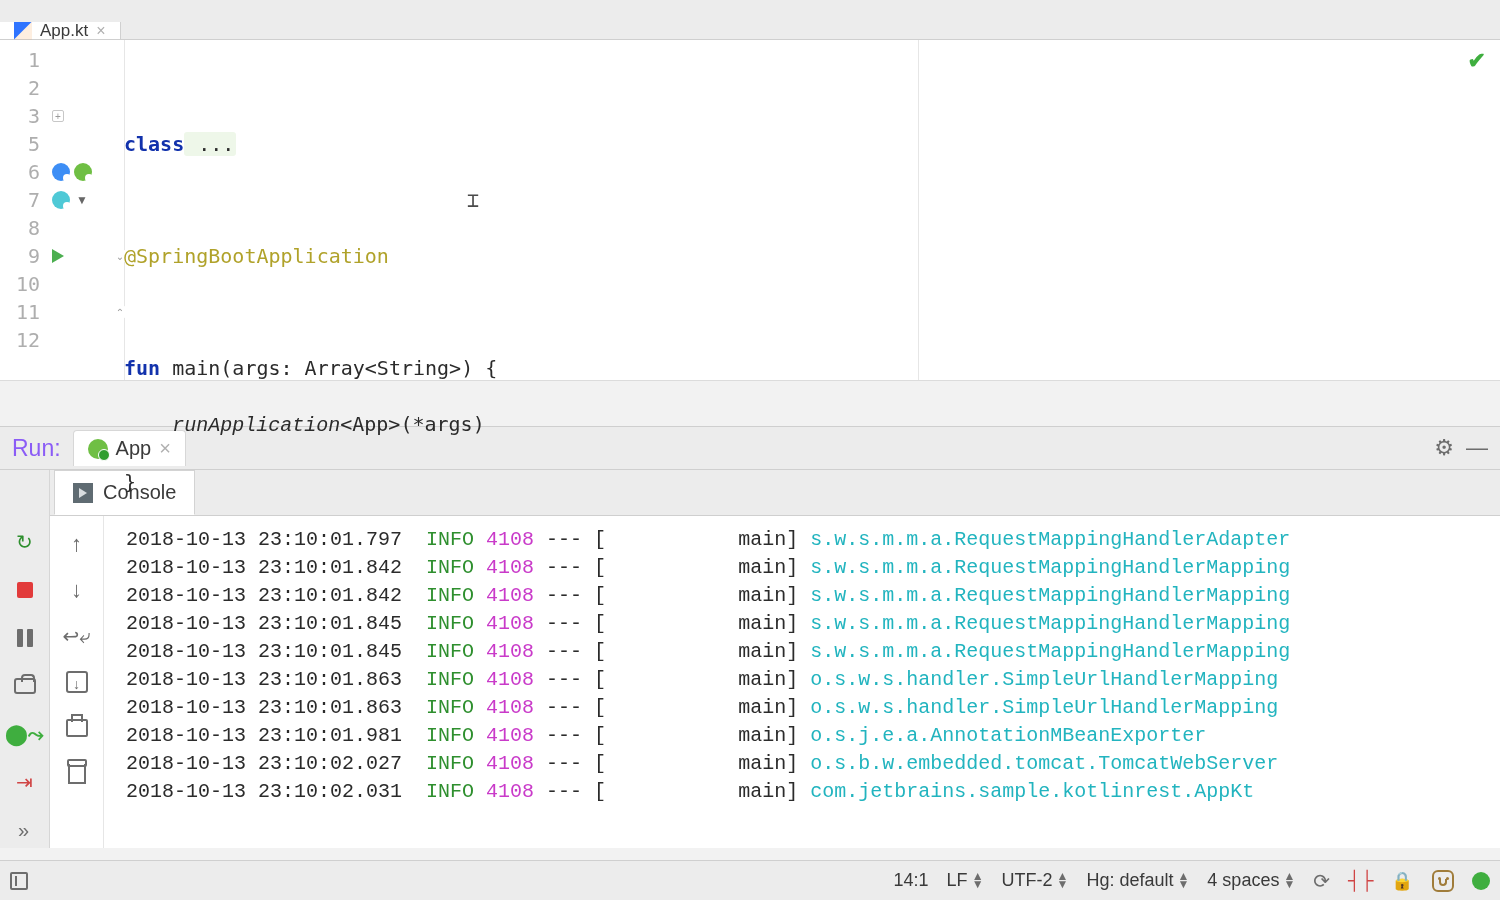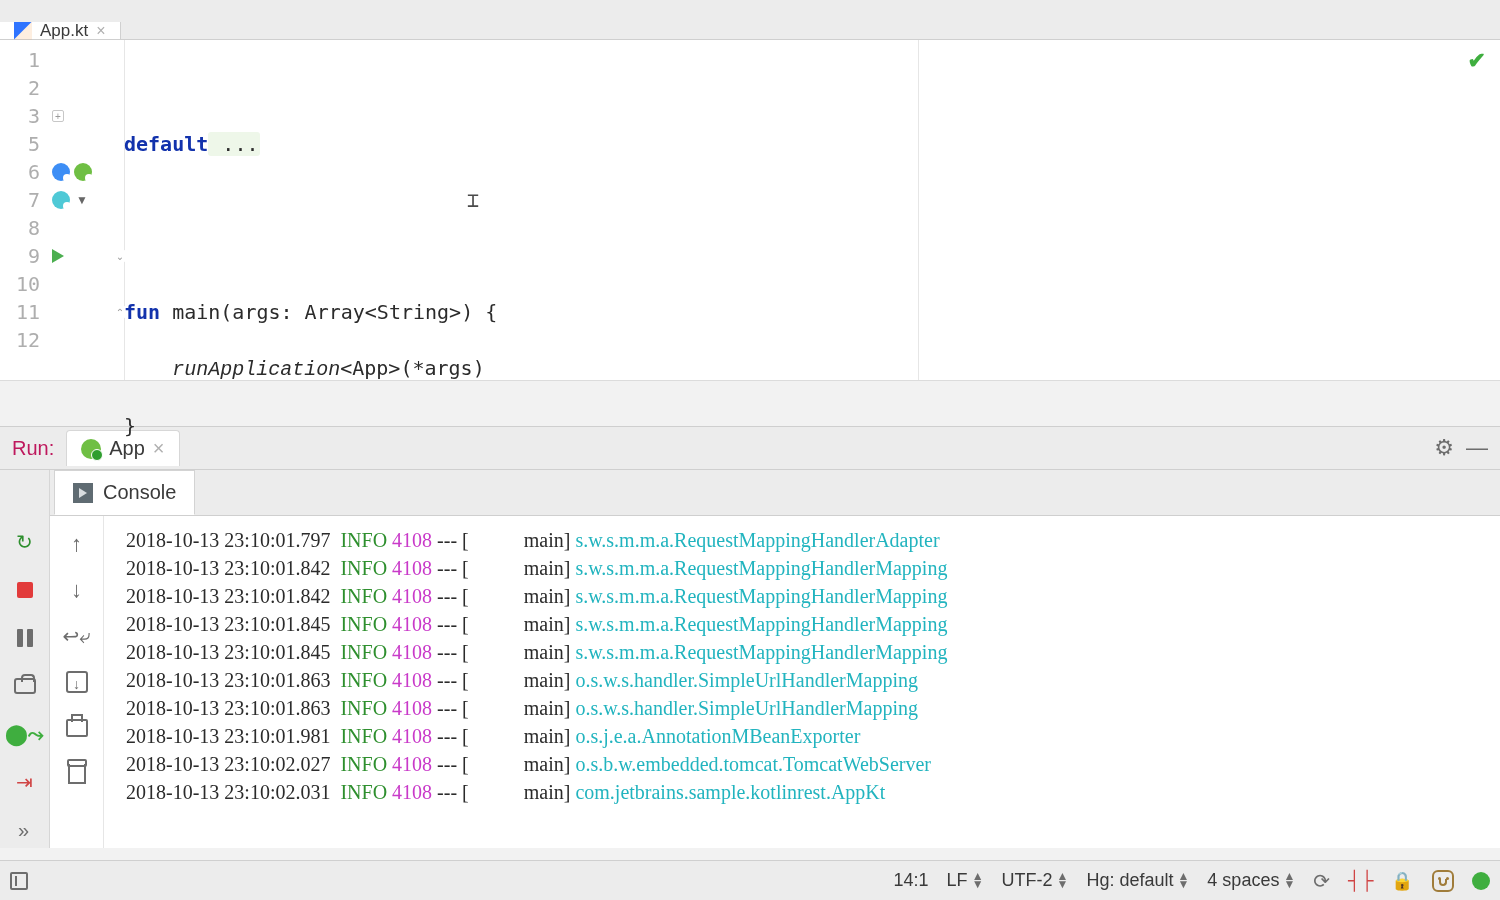--- a/index.html
+++ b/index.html
@@ -32,21 +32,21 @@
   .mini-blue { background:#3d8ef5;}
   .mini-green { background:#6fbf44;}
   .mini-cyan { background:#4fc9d6;}
   .mini-icon::after{content:"";position:absolute;right:-1px;bottom:-1px;width:8px;height:8px;border-radius:50%;background:#fff;}
   .chev-dn { font-size:12px; color:#666; margin-left:2px;}
   .fold-btn { width:12px;height:12px;border:1px solid #c7c7c7;border-radius:2px;display:inline-flex;align-items:center;justify-content:center;font-size:10px;color:#9a9a9a;background:#fff;}
   .spacer-strip { height:46px; background:#f2f2f2; border-top:1px solid #dcdcdc;}
 
   
   .runhdr { height:44px; background:#ececec; border-top:1px solid #cfcfcf; border-bottom:1px solid #cfcfcf; display:flex; align-items:center; padding:0 12px; gap:12px; }
-  .runhdr .lbl { font-size:20px; color:#be185d;}
+  .runhdr .lbl { font-size:23px; color:#8b5cf6;}
   .runhdr .runtab { display:flex;align-items:center;gap:8px;background:#fff;border:1px solid #d7d7d7;border-bottom:none;padding:6px 14px;border-radius:4px 4px 0 0;font-size:20px;color:#3a3a3a;}
   .runhdr .spacer { flex:1; }
   .gear, .minim { color:#6d6d6d; font-size:22px;}
   .spring-leaf { width:20px;height:20px;border-radius:50%;background:#6fbf44;position:relative;display:inline-block;}
   .spring-leaf::after{content:"";position:absolute;right:-2px;bottom:-2px;width:10px;height:10px;border-radius:50%;background:#2f9e2f;border:1px solid #fff;}
 
   
   .ctabs { height:46px; display:flex; align-items:stretch; padding-left:54px; background:#ececec; border-bottom:1px solid #cfcfcf; gap:0;}
   .ctab { display:flex; align-items:center; gap:10px; padding:0 18px; font-size:20px; color:#3a3a3a; border:1px solid transparent;}
   .ctab.active { background:#fff; border:1px solid #d3d3d3; border-bottom-color:#fff;}
@@ -73,21 +73,21 @@
   .ellip{letter-spacing:2px;}
   .arrow-up,.arrow-dn{font-size:22px;color:#6d6d6d;}
   .wrap{font-size:20px;}
   .scroll-end{width:22px;height:22px;border:2px solid #6d6d6d;border-radius:3px;display:flex;align-items:flex-end;justify-content:center;}
   .scroll-end::before{content:"↓";font-size:14px;color:#6d6d6d;line-height:1;}
   .printer{width:22px;height:18px;border:2px solid #6d6d6d;border-radius:2px;position:relative;}
   .printer::before{content:"";position:absolute;top:-7px;left:3px;right:3px;height:6px;border:2px solid #6d6d6d;border-bottom:none;}
   .trash{width:18px;height:20px;border:2px solid #6d6d6d;border-top:none;position:relative;}
   .trash::before{content:"";position:absolute;top:-5px;left:-3px;right:-3px;height:4px;border:2px solid #6d6d6d;border-radius:2px;}
 
-  .console { flex:1; font-family: Liberation Serif, serif; font-size:20px; line-height:28px; padding:10px 0 0 22px; white-space:pre; overflow:hidden; color:#2b2b2b;}
+  .console { flex:1; font-family: Liberation Mono, monospace; font-size:20px; line-height:28px; padding:10px 0 0 22px; white-space:pre; overflow:hidden; color:#2b2b2b;}
   .lvl-info{color:#2e8f2e;}
   .pid{color:#c93ac9;}
   .logger{color:#22b4bf;}
 
   
   .status { position:absolute; left:0; right:0; bottom:0; height:40px; background:#ececec; border-top:1px solid #cfcfcf; display:flex; align-items:center; padding:0 10px; gap:18px; font-size:18px; color:#3a3a3a;}
   .status .msg{flex:0 0 auto;}
   .status .grow{flex:1;}
   .status .seg{display:flex;align-items:center;gap:4px;}
   .sel{font-size:12px;color:#6d6d6d;line-height:.6;}
@@ -152,22 +152,23 @@
     <div class="row" style="top:202px;left:62px;">
       <span class="fold-btn" style="border:none;">⌄</span>
     </div>
     <div class="row" style="top:258px;left:62px;">
       <span class="fold-btn" style="border:none;">⌃</span>
     </div>
   </div>
 
   <div class="code">
 <div>&nbsp;</div>
-<div><span class="kw">default</span><span class="fold-ell"> ...</span></div>
-<div>&nbsp;</div>
+<div><span class="kw">class</span><span class="fold-ell"> ...</span></div>
+<div>&nbsp;</div>
+<div><span class="ann">@SpringBootApplication</span></div>
 <div>&nbsp;</div>
 <div><span class="kw">fun</span><span> main(args: Array&lt;String&gt;) {</span></div>
 <div><span>    </span><span class="it">runApplication</span><span>&lt;App&gt;(*args)</span></div>
 <div><span>}</span></div>
 <div>&nbsp;</div>
   </div>
 </div>
 
 <div class="spacer-strip"></div>
 

